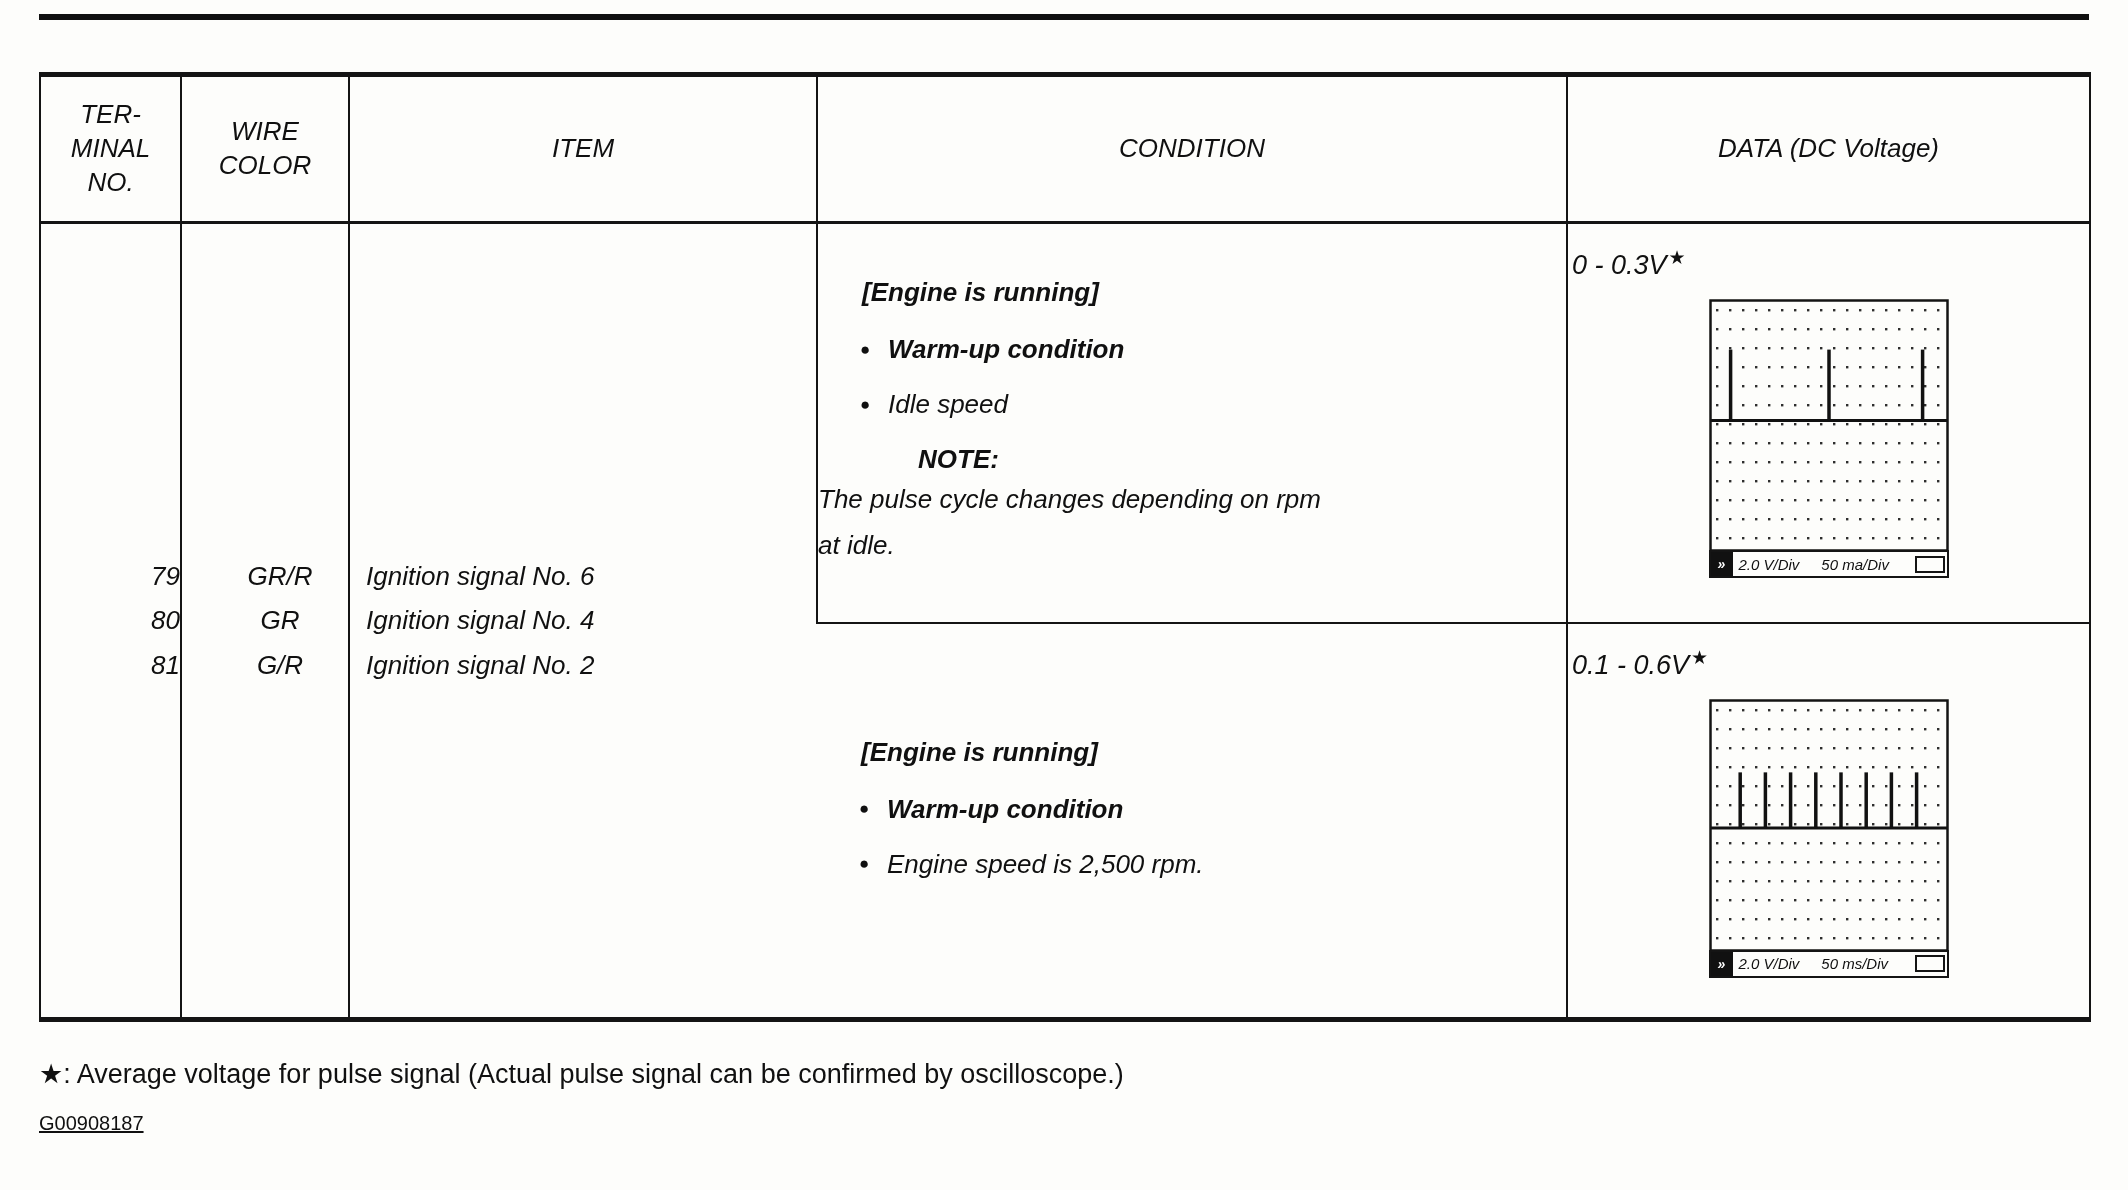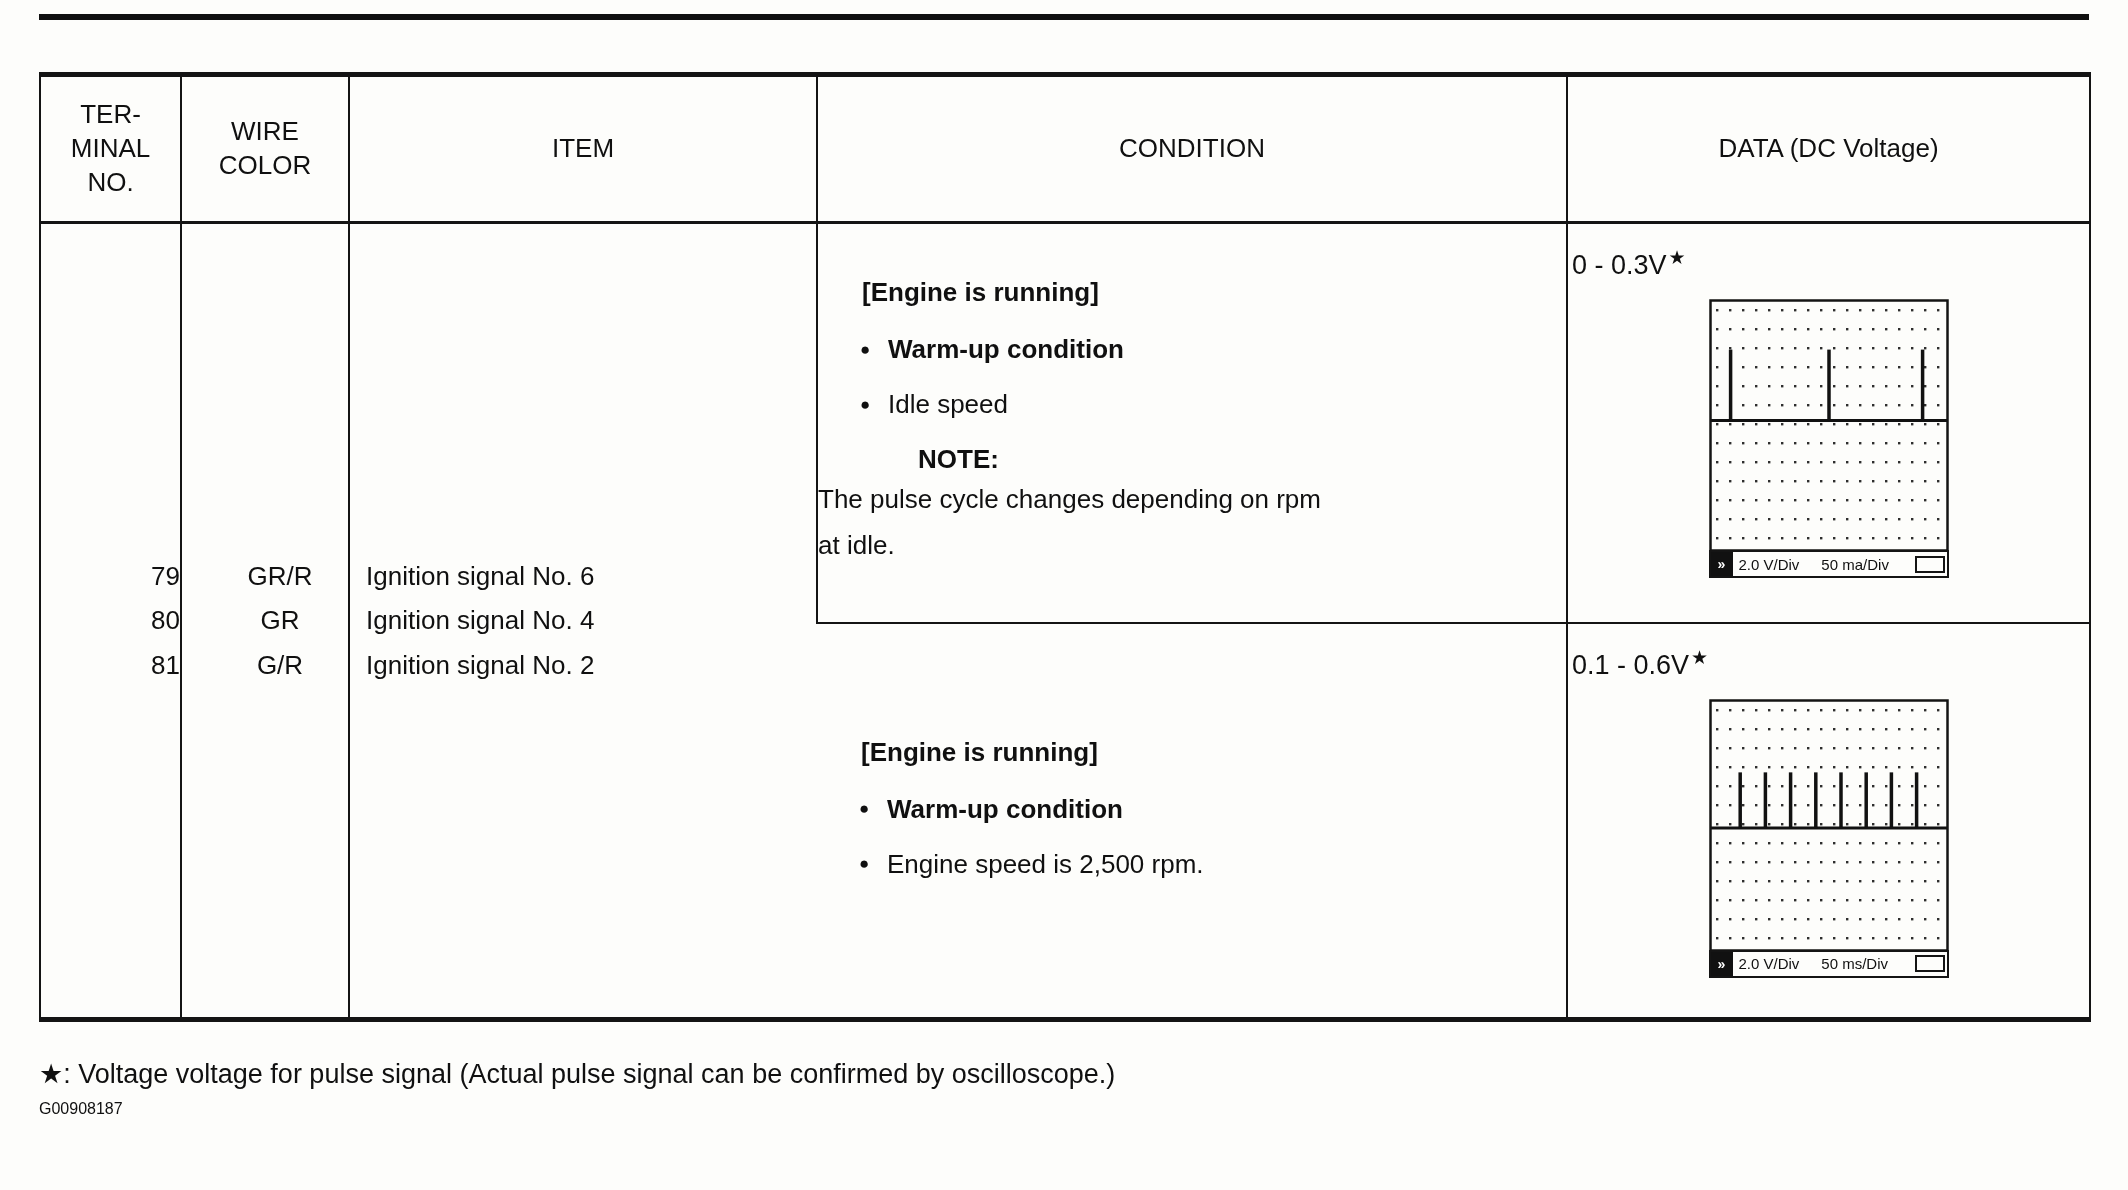--- a/index.html
+++ b/index.html
@@ -14,20 +14,21 @@
   .top-rule { margin-top: 14px; height: 6px; background: #101010; width: 2050px; }
 
   table.spec-table {
     margin-top: 52px;
     width: 2050px;
     table-layout: fixed;
     border-collapse: collapse;
     border: 2px solid #141414;
     border-top-width: 5px;
     border-bottom-width: 5px;
+    font-style: italic;
   }
   col.col-terminal  { width: 141px; }
   col.col-wire      { width: 168px; }
   col.col-item      { width: 468px; }
   col.col-condition { width: 750px; }
   col.col-data      { width: 523px; }
 
   thead tr { height: 148px; }
   th {
     font-weight: normal;
@@ -81,21 +82,21 @@
     background: #111; color: #fff;
     width: 22px; height: 100%; flex: none;
     display: flex; align-items: center; justify-content: center;
     font-size: 14px; font-weight: bold;
   }
   .scope-vdiv { margin-left: 6px; white-space: nowrap; }
   .scope-tdiv { margin-left: 22px; white-space: nowrap; }
   .scope-endbox { width: 30px; height: 17px; border: 2px solid #141414; margin-left: auto; margin-right: 2px; flex: none; }
 
   .footnote { margin-top: 36px; font-size: 27px; }
-  .figure-id { margin-top: 10px; font-size: 16px; }
+  .figure-id { margin-top: 22px; font-size: 20px; text-decoration: underline; }
 </style>
 </head>
 <body>
 
 <div class="page">
 
   <div class="top-rule"></div>
 
   <table class="spec-table">
     <colgroup>
@@ -671,16 +672,16 @@
               <span class="scope-vdiv">2.0 V/Div</span>
               <span class="scope-tdiv">50 ms/Div</span>
               <span class="scope-endbox"></span>
             </div>
           </div>
         </td>
       </tr>
     </tbody>
   </table>
 
-  <div class="footnote">★: Voltage voltage for pulse signal (Actual pulse signal can be confirmed by oscilloscope.)</div>
+  <div class="footnote">★: Average voltage for pulse signal (Actual pulse signal can be confirmed by oscilloscope.)</div>
   <div class="figure-id">G00908187</div>
 
 </div>
 
 </body></html>

